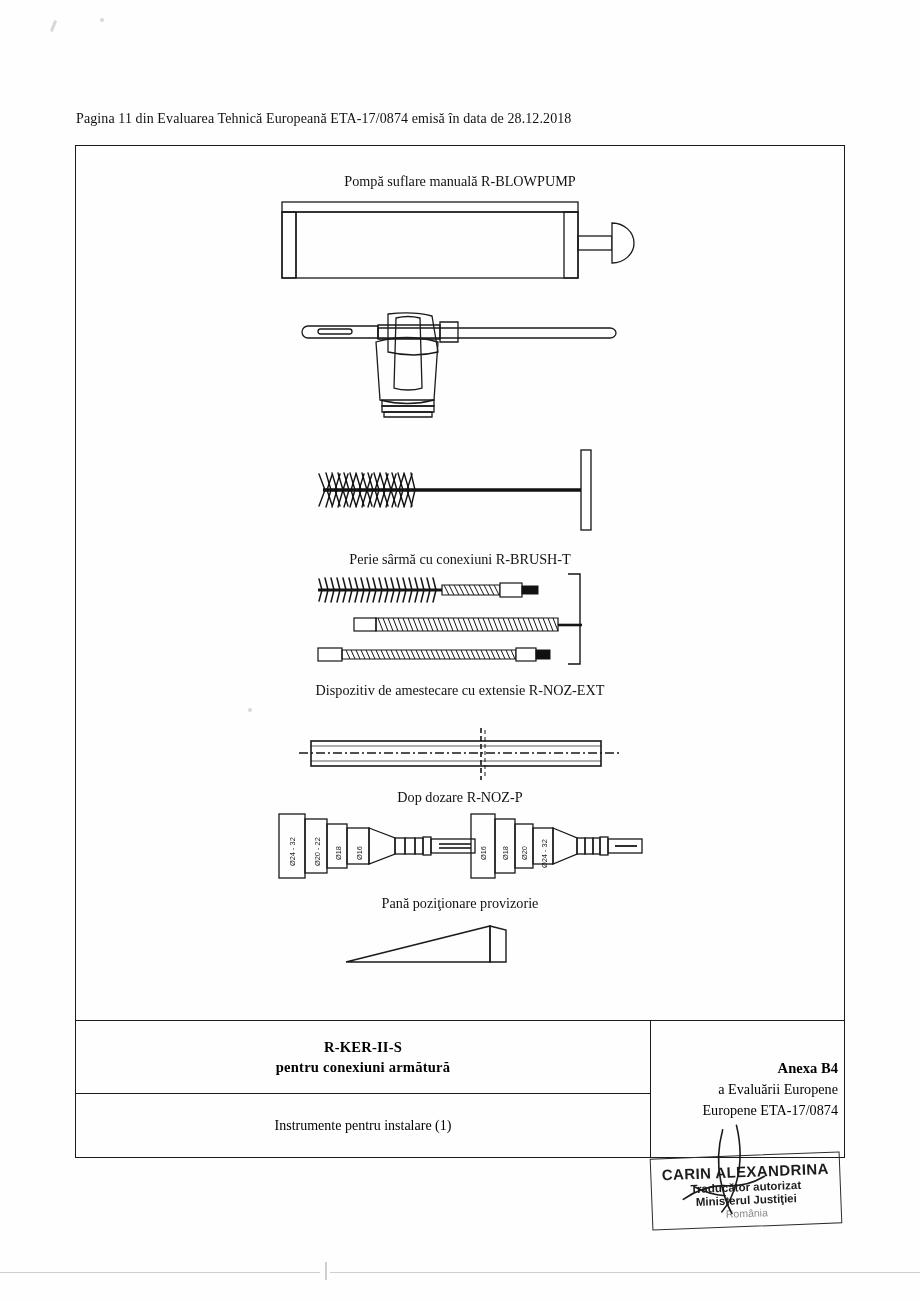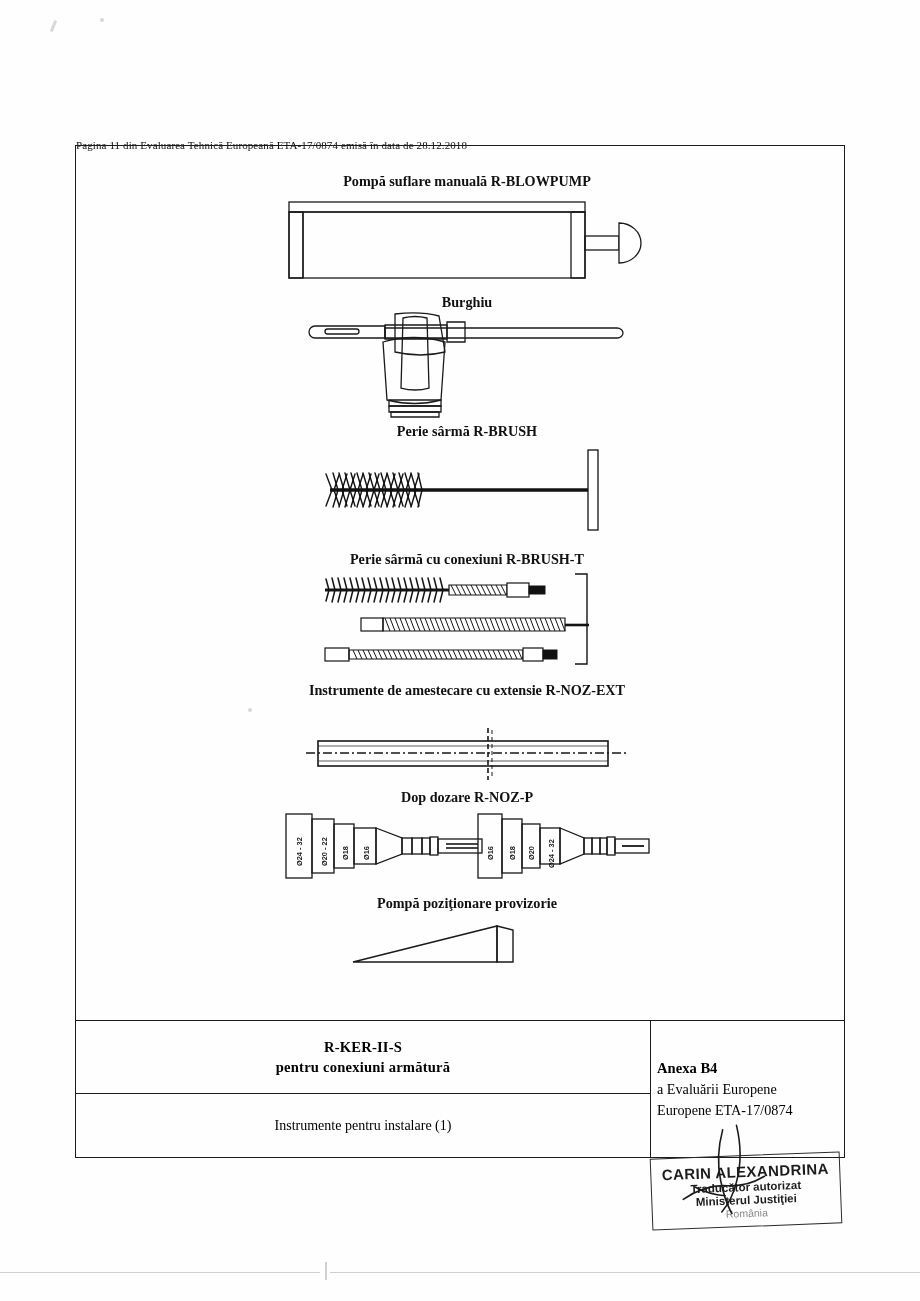--- a/index.html
+++ b/index.html
@@ -30,46 +30,44 @@
   .edge-line {
     position: absolute;
     background: #cfcfcf;
   }
 
   
   .doc-header {
     position: absolute;
     left: 76px;
     top: 111px;
-    font-size: 11px;
+    font-size: 14px;
     letter-spacing: .1px;
     white-space: nowrap;
     color: #111;
-    margin-top: 28px;
   }
 
   
   .sheet-frame {
     position: absolute;
     left: 75px;
     top: 145px;
     width: 770px;
     height: 1013px;
     border: 1.4px solid #1b1b1b;
     box-sizing: border-box;
   }
 
   
   .figures {
     position: absolute;
-    left: 7px;
+    left: 0;
     top: 0;
     width: 768px;
     height: 875px;
-    font-weight: bold;
   }
   .fig-caption {
     position: absolute;
     width: 100%;
     text-align: center;
     font-size: 14.2px;
     color: #111;
     white-space: nowrap;
   }
   .fig-art {
@@ -118,21 +116,21 @@
     display: flex;
     align-items: center;
     justify-content: center;
     font-size: 14px;
     text-align: center;
   }
   .tb-right {
     flex: 1;
     display: flex;
     flex-direction: column;
-    align-items: flex-start;
+    align-items: flex-end;
     justify-content: center;
     gap: 4px;
     padding: 0 6px;
     box-sizing: border-box;
   }
   .tb-right .r1 { font-weight: bold; font-size: 14.6px; }
   .tb-right .r2,
   .tb-right .r3 { font-size: 14.2px; }
 
   
@@ -202,40 +200,38 @@
           <rect x="12" y="14" width="14" height="66"></rect>
           <rect x="12" y="14" width="296" height="66"></rect>
           <line x1="26" y1="14" x2="26" y2="80"></line>
           <rect x="294" y="14" width="14" height="66"></rect>
           <rect x="308" y="38" width="34" height="14"></rect>
           <path d="M342 25 a22 20 0 0 1 0 40 z" fill="#fff"></path>
         </g>
       </svg>
     </div>
 
-    <div class="fig-caption" style="top:148px;">Burghiu</div>
     <div class="fig-art" style="top:166px;">
       <svg width="324" height="106" viewBox="0 0 324 106">
         <g fill="none" stroke="#1a1a1a" stroke-width="1.3">
           <path d="M10 14 h70 v12 h-70 a6 6 0 0 1 0 -12 z"></path>
           <rect x="20" y="17" width="34" height="5" rx="2.5"></rect>
           <path d="M80 13 h62 v14 h-62 z"></path>
           <path d="M142 10 h18 v20 h-18 z"></path>
           <path d="M80 16 h232 a6 5 0 0 1 0 10 h-232 z"></path>
           <path d="M90 2 q26 -3 44 2 l6 36 q-24 6 -50 0 z"></path>
           <path d="M78 30 q30 -9 62 0 l-4 58 q-26 7 -54 0 z"></path>
           <path d="M98 6 q12 -3 24 0 l2 70 q-14 4 -28 0 z"></path>
           <path d="M84 88 h52 v6 h-52 z"></path>
           <path d="M84 94 h52 v6 h-52 z"></path>
           <path d="M86 100 h48 v5 h-48 z"></path>
         </g>
       </svg>
     </div>
 
-    <div class="fig-caption" style="top:277px;">Perie sârmă R-BRUSH</div>
     <div class="fig-art" style="top:302px;">
       <svg width="310" height="84" viewBox="0 0 310 84">
         <g stroke="#121212">
           <line x1="18" y1="42" x2="280" y2="42" stroke-width="3.4"></line>
           <g stroke-width="1.5">
             
           </g>
           <g stroke-width="1.4" stroke-linecap="round">
 
             <path d="M20 42 l-6 -16 M26 42 l-5 -17 M32 42 l-5 -17 M38 42 l-5 -17 M44 42 l-5 -17
@@ -306,21 +302,21 @@
                      M186 80 l4 9 M191 80 l4 9 M196 80 l4 9 M201 80 l4 9"></path>
           </g>
           <rect x="206" y="78" width="20" height="13" fill="#fff" stroke-width="1.2"></rect>
           <rect x="226" y="80" width="14" height="9" fill="#111" stroke-width="1"></rect>
 
           <path d="M258 4 h12 v90 h-12" fill="none" stroke-width="1.4"></path>
         </g>
       </svg>
     </div>
 
-    <div class="fig-caption" style="top:536px;">Instrumente de amestecare cu extensie R-NOZ-EXT</div>
+    <div class="fig-caption" style="top:536px;">Dispozitiv de amestecare cu extensie R-NOZ-EXT</div>
     <div class="fig-art" style="top:578px;">
       <svg width="330" height="60" viewBox="0 0 330 60">
         <g stroke="#171717" fill="none">
           <rect x="16" y="17" width="290" height="25" stroke-width="1.6"></rect>
           <line x1="4" y1="29" x2="326" y2="29" stroke-width="1.3" stroke-dasharray="9 3 2 3"></line>
           <line x1="186" y1="4" x2="186" y2="56" stroke-width="1.6" stroke-dasharray="5 3"></line>
           <line x1="190" y1="6" x2="190" y2="54" stroke-width="1" stroke-dasharray="4 3"></line>
           <line x1="16" y1="22" x2="306" y2="22" stroke-width=".7"></line>
           <line x1="16" y1="37" x2="306" y2="37" stroke-width=".7"></line>
         </g>
@@ -367,21 +363,21 @@
         </g>
         <g font-family="'Liberation Sans', sans-serif" font-size="7.4" fill="#1a1a1a">
           <text transform="translate(221,50) rotate(-90)">Ø16</text>
           <text transform="translate(243,50) rotate(-90)">Ø18</text>
           <text transform="translate(262,50) rotate(-90)">Ø20</text>
           <text transform="translate(282,58) rotate(-90)">Ø24 - 32</text>
         </g>
       </svg>
     </div>
 
-    <div class="fig-caption" style="top:749px;">Pompă poziţionare provizorie</div>
+    <div class="fig-caption" style="top:749px;">Pană poziţionare provizorie</div>
     <div class="fig-art" style="top:776px;">
       <svg width="240" height="48" viewBox="0 0 240 48">
         <g stroke="#1a1a1a" fill="none" stroke-width="1.4">
           <path d="M6 40 L150 4 L150 40 Z"></path>
           <path d="M150 4 L166 8 L166 40 L150 40 Z"></path>
         </g>
       </svg>
     </div>
 
   </div>

